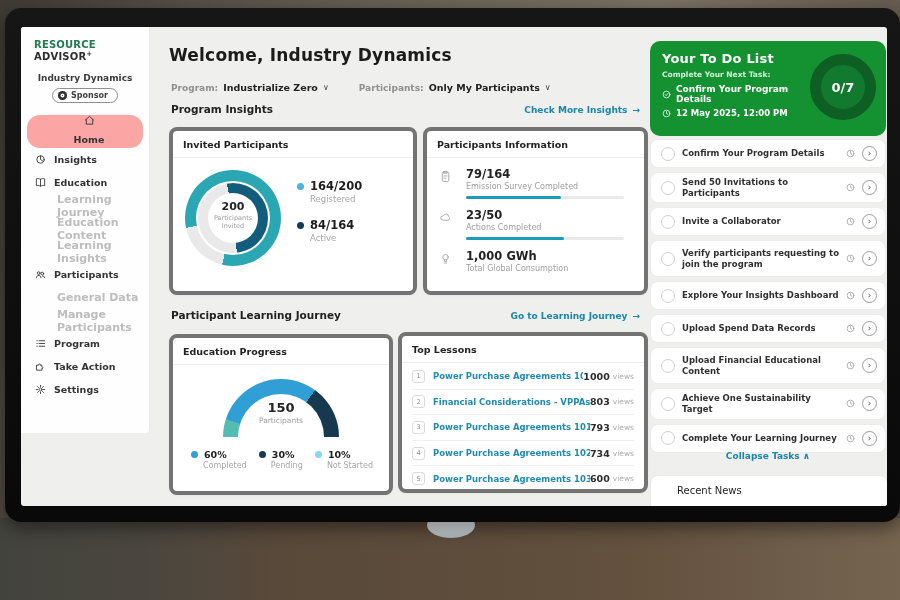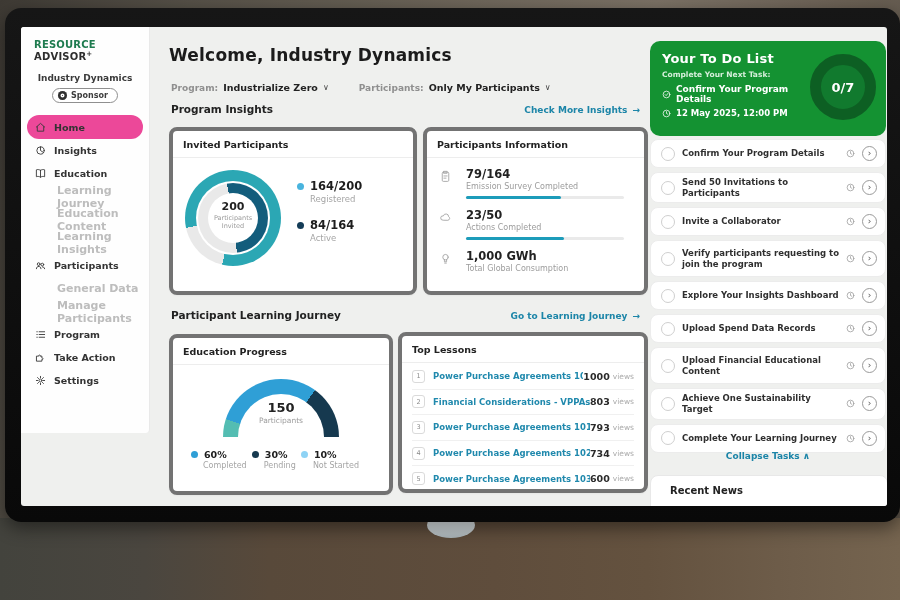--- a/index.html
+++ b/index.html
@@ -18,21 +18,21 @@
   .sidebar{position:absolute;left:0;top:0;width:128px;height:406px;background:#fefefe;border-right:1px solid #e9e9e9;border-radius:0 0 4px 0;}
   .logo{margin:12px 10px 0 13px;font-size:10px;font-weight:800;letter-spacing:.2px;}
   .logo .p1{color:#1e7b4f;} .logo .p2{color:#2e2e2e;} .logo sup{font-size:7px;color:#2e2e2e;}
   .org{margin-top:11px;text-align:center;font-size:9px;font-weight:700;color:#3a3a3a;}
   .sponsor-wrap{text-align:center;margin-top:5px;}
   .sponsor{display:inline-flex;align-items:center;gap:4px;border:1px solid #8f8f8f;border-radius:10px;padding:2px 9px 2px 5px;font-size:8px;font-weight:700;color:#3d3d3d;cursor:pointer;background:#fff;}
   .sponsor-dot{width:9px;height:9px;border-radius:50%;background:#2f2f2f;box-shadow:inset 0 0 0 2.5px #2f2f2f, inset 0 0 0 4px #fff;}
   .nav{margin-top:12px;}
   .nav-item{display:flex;align-items:center;gap:8px;height:23px;padding-left:14px;font-size:9.5px;font-weight:700;color:#333;cursor:pointer;}
   .nav-item svg{width:11px;height:11px;stroke:#3a3a3a;fill:none;stroke-width:2;stroke-linecap:round;stroke-linejoin:round;flex:0 0 auto;}
-  .nav-item.active{background:#ec4899;border-radius:13px;margin:0 6px;padding-left:8px;height:24px;}
+  .nav-item.active{background:#fca5a5;border-radius:13px;margin:0 6px;padding-left:8px;height:33px;flex-direction:column;}
   .nav-sub{display:flex;align-items:center;height:23px;padding-left:36px;font-size:11px;font-weight:600;color:#bdbdbd;cursor:pointer;}
 
   
   .page-title{position:absolute;left:148px;top:18px;font-size:17px;font-weight:800;color:#1b1b1b;letter-spacing:.2px;}
   .filters{position:absolute;left:150px;top:55px;display:flex;gap:30px;align-items:center;}
   .filter{display:flex;align-items:center;gap:5px;cursor:pointer;}
   .filter .lab{font-size:9px;color:#8f8f8f;font-weight:600;}
   .filter .val{font-size:9.5px;font-weight:800;color:#222;}
   .filter .chev{font-size:8px;color:#444;}
   .sec-head{position:absolute;left:150px;width:469px;display:flex;justify-content:space-between;align-items:baseline;}
@@ -68,21 +68,21 @@
   .bar{width:158px;height:3px;background:#eaeaea;border-radius:2px;margin-top:5px;}
   .bar-fill{height:3px;border-radius:2px;background:#1d9cba;}
 
   
   .gauge-wrap{position:relative;width:116px;height:58px;margin:14px auto 0;overflow:hidden;}
   .gauge-arc{position:absolute;left:0;top:0;width:116px;height:116px;border-radius:50%;}
   .gauge-hole{position:absolute;left:15px;top:15px;width:86px;height:86px;border-radius:50%;background:#fff;}
   .gauge-text{position:absolute;left:0;right:0;top:21px;text-align:center;}
   .gauge-text .gv{font-size:13px;font-weight:800;color:#222;}
   .gauge-text .gl{font-size:7.5px;color:#9c9c9c;margin-top:1px;}
-  .g-legend{display:flex;justify-content:space-between;padding:12px 30px 0 18px;}
+  .g-legend{display:flex;justify-content:space-between;padding:12px 16px 0 18px;}
   .g-leg-item .leg-val{font-size:9.5px;}
   .g-leg-item .leg-sub{font-size:8px;margin-left:12px;}
 
   
   .lessons{padding:1px 10px 0;}
   .lesson{display:flex;align-items:center;height:24.6px;border-bottom:1px solid #f0f0f0;}
   .lesson:last-child{border-bottom:none;}
   .rank{width:11px;height:11px;border:1px solid #dadada;border-radius:3px;font-size:6.5px;color:#8a8a8a;display:flex;align-items:center;justify-content:center;margin-right:8px;flex:0 0 auto;}
   .lesson .lt{flex:1;font-size:8.5px;font-weight:700;color:#2089ad;cursor:pointer;white-space:nowrap;overflow:hidden;}
   .lesson .lv{font-size:9.5px;font-weight:800;color:#2b2b2b;}
@@ -102,21 +102,21 @@
   
   .tasks{position:absolute;left:629px;top:112px;width:236px;}
   .task{display:flex;align-items:center;gap:7px;background:#fff;border:1px solid #ececec;border-radius:8px;margin-bottom:4px;padding:0 8px 0 10px;min-height:29px;box-sizing:border-box;cursor:pointer;}
   .task.tall{min-height:37px;}
   .cbox{width:12px;height:12px;border:1.5px solid #cfcfcf;border-radius:50%;flex:0 0 auto;}
   .task .tl{flex:1;font-size:8.5px;font-weight:700;color:#2f2f2f;line-height:1.25;padding:4px 0;}
   .task svg.clk{width:9px;height:9px;stroke:#9a9a9a;fill:none;stroke-width:2;stroke-linecap:round;flex:0 0 auto;}
   .chev-btn{width:15px;height:15px;border:1.2px solid #9a9a9a;border-radius:50%;display:flex;align-items:center;justify-content:center;font-size:9px;color:#555;flex:0 0 auto;padding-bottom:1px;box-sizing:border-box;}
   .collapse{position:absolute;left:629px;top:424px;width:236px;text-align:center;font-size:9px;font-weight:800;color:#1c85a8;cursor:pointer;}
   .news-card{position:absolute;left:629px;top:448px;width:236px;height:60px;background:#fff;border:1px solid #e8e8e8;border-radius:8px;}
-  .news-title{padding:9px 19px;font-size:10px;font-weight:700;color:#222;}
+  .news-title{padding:9px 26px;font-size:10px;font-weight:400;color:#222;}
 </style>
 </head>
 <body>
 
 <div class="stage">
   <div class="backdrop-bottom"></div>
   <div class="stand-mount"></div>
   <div class="bezel"></div>
 
   <div class="screen">

